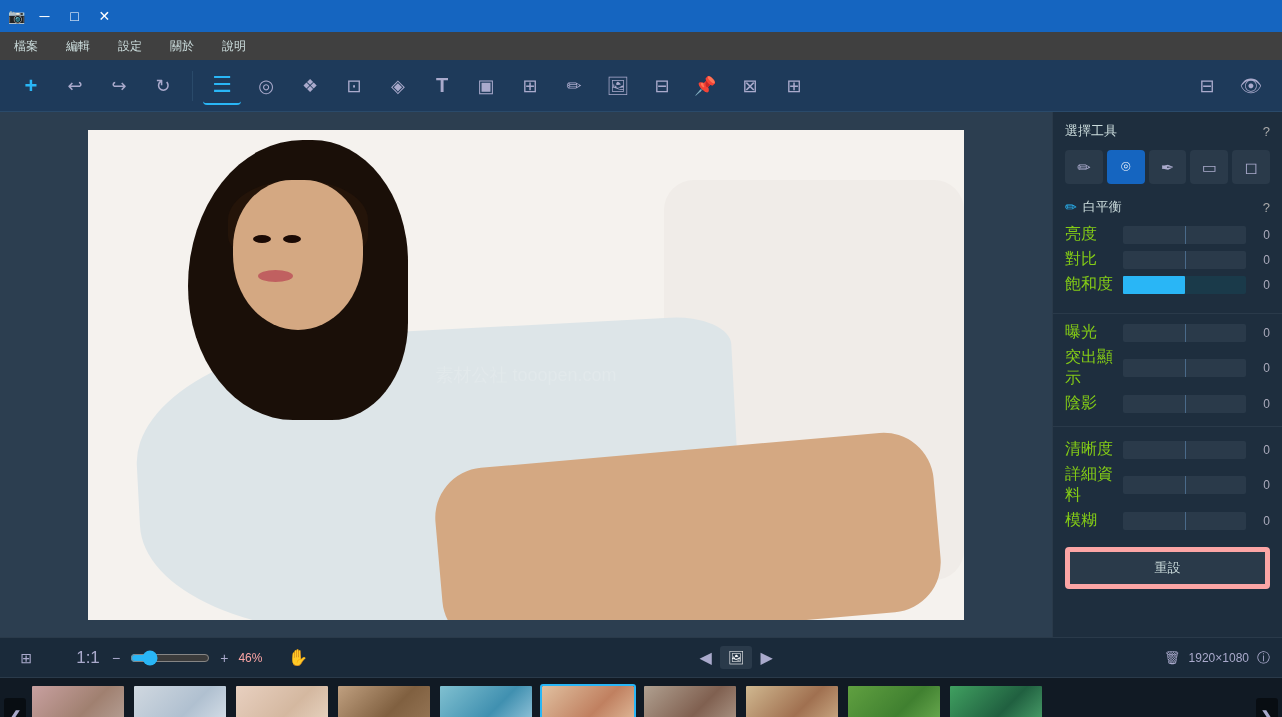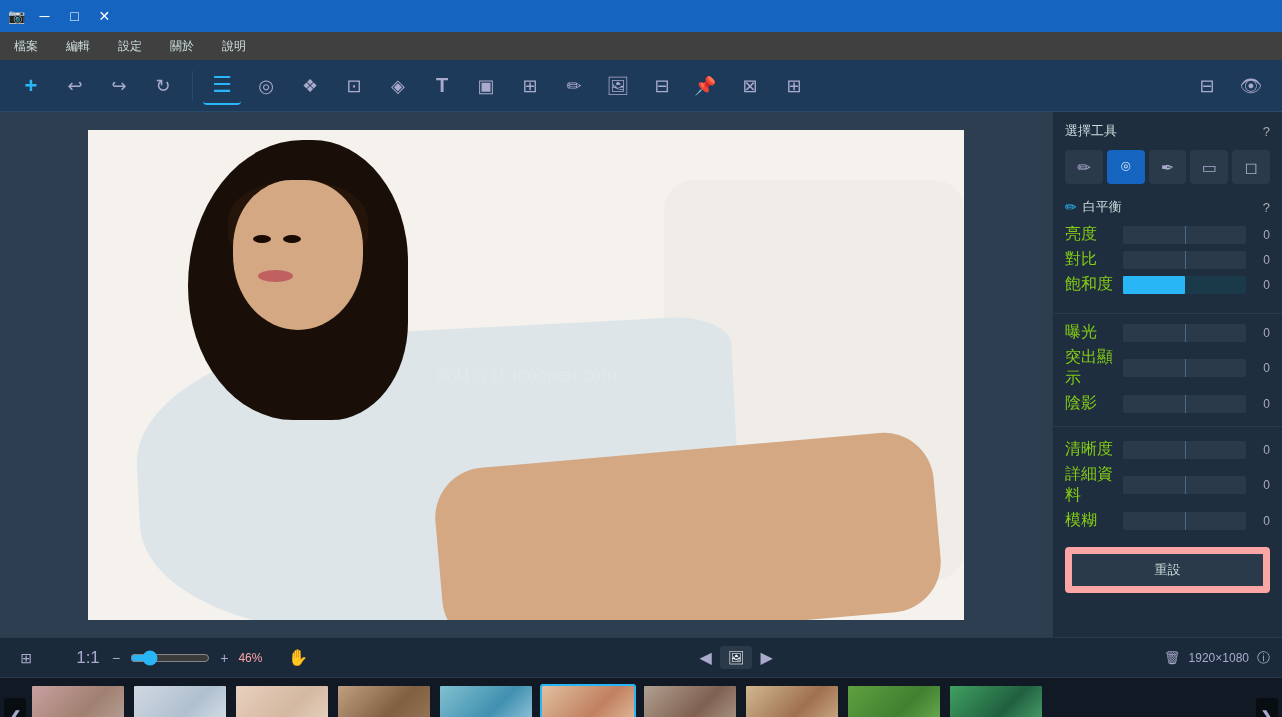--- a/index.html
+++ b/index.html
@@ -178,21 +178,21 @@
     .exposure-section { padding: 0 12px; }
 
     
     .clarity-section { padding: 4px 12px; }
 
     
     .reset-btn {
       margin: 8px 12px 4px;
       padding: 7px;
       background: #2a3a4a;
-      border: 7px solid #fca5a5;
+      border: 5px solid #fca5a5;
       border-radius: 4px;
       color: #cdd;
       cursor: pointer;
       text-align: center;
       font-size: 13px;
     }
     .save-btn {
       margin: 4px 12px 12px;
       padding: 9px;
       background: #27ae60;

